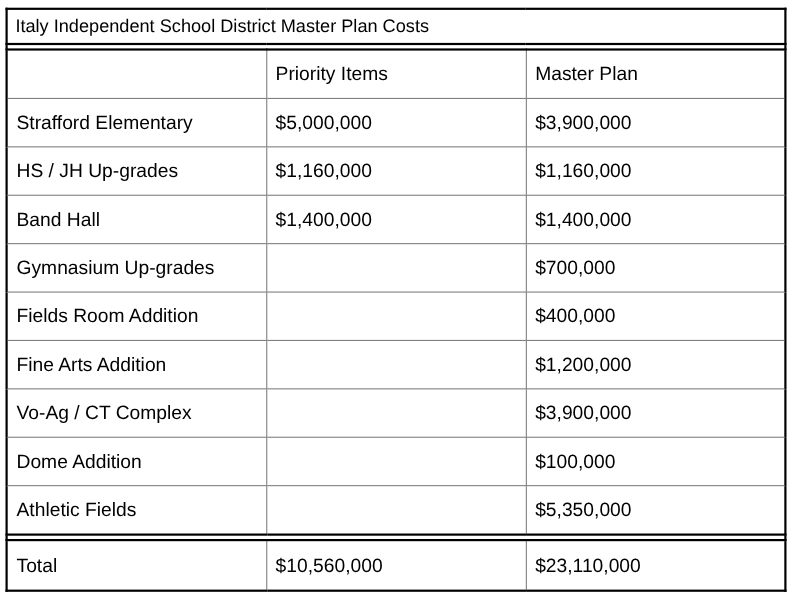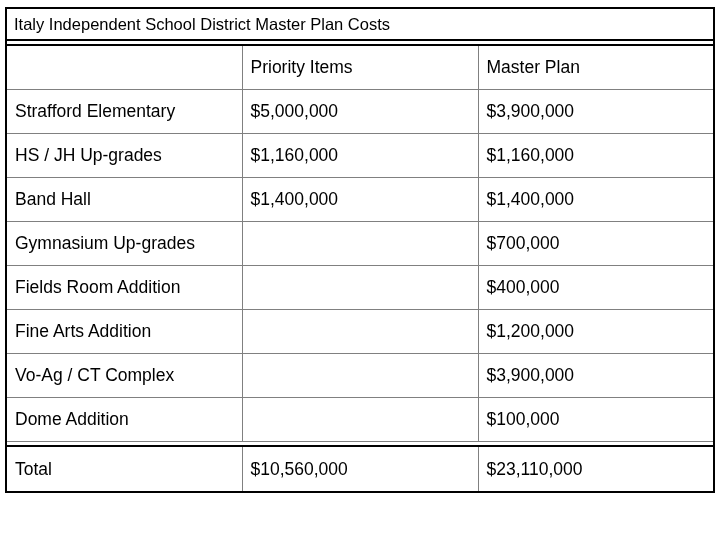--- a/index.html
+++ b/index.html
@@ -169,20 +169,25 @@
       <tr class="data-row">
         <td class="lbl v-thin-r">Vo-Ag / CT Complex</td>
         <td class="num v-thin-l v-thin-r"></td>
         <td class="num v-thin-l">$3,900,000</td>
       </tr>
       <tr class="data-row">
         <td class="lbl v-thin-r">Dome Addition</td>
         <td class="num v-thin-l v-thin-r"></td>
         <td class="num v-thin-l">$100,000</td>
       </tr>
+      <tr class="data-row last-data">
+        <td class="lbl v-thin-r">Athletic Fields</td>
+        <td class="num v-thin-l v-thin-r"></td>
+        <td class="num v-thin-l">$5,350,000</td>
+      </tr>
 
       <tr class="dbl-rule">
         <td colspan="3"></td>
       </tr>
 
       <tr class="total-row">
         <td class="lbl v-thin-r">Total</td>
         <td class="num v-thin-l v-thin-r">$10,560,000</td>
         <td class="num v-thin-l">$23,110,000</td>
       </tr>

